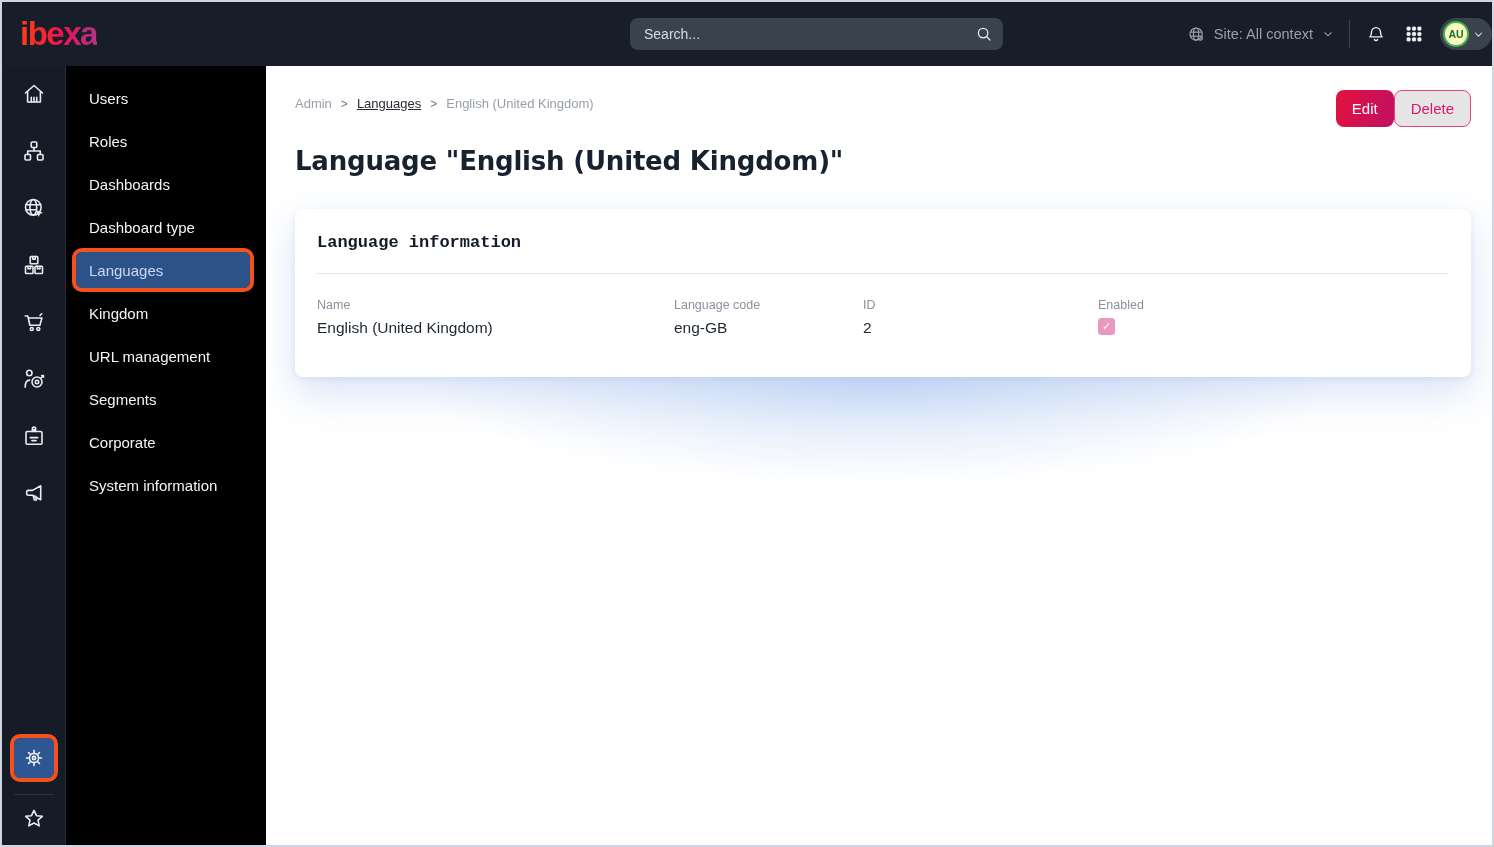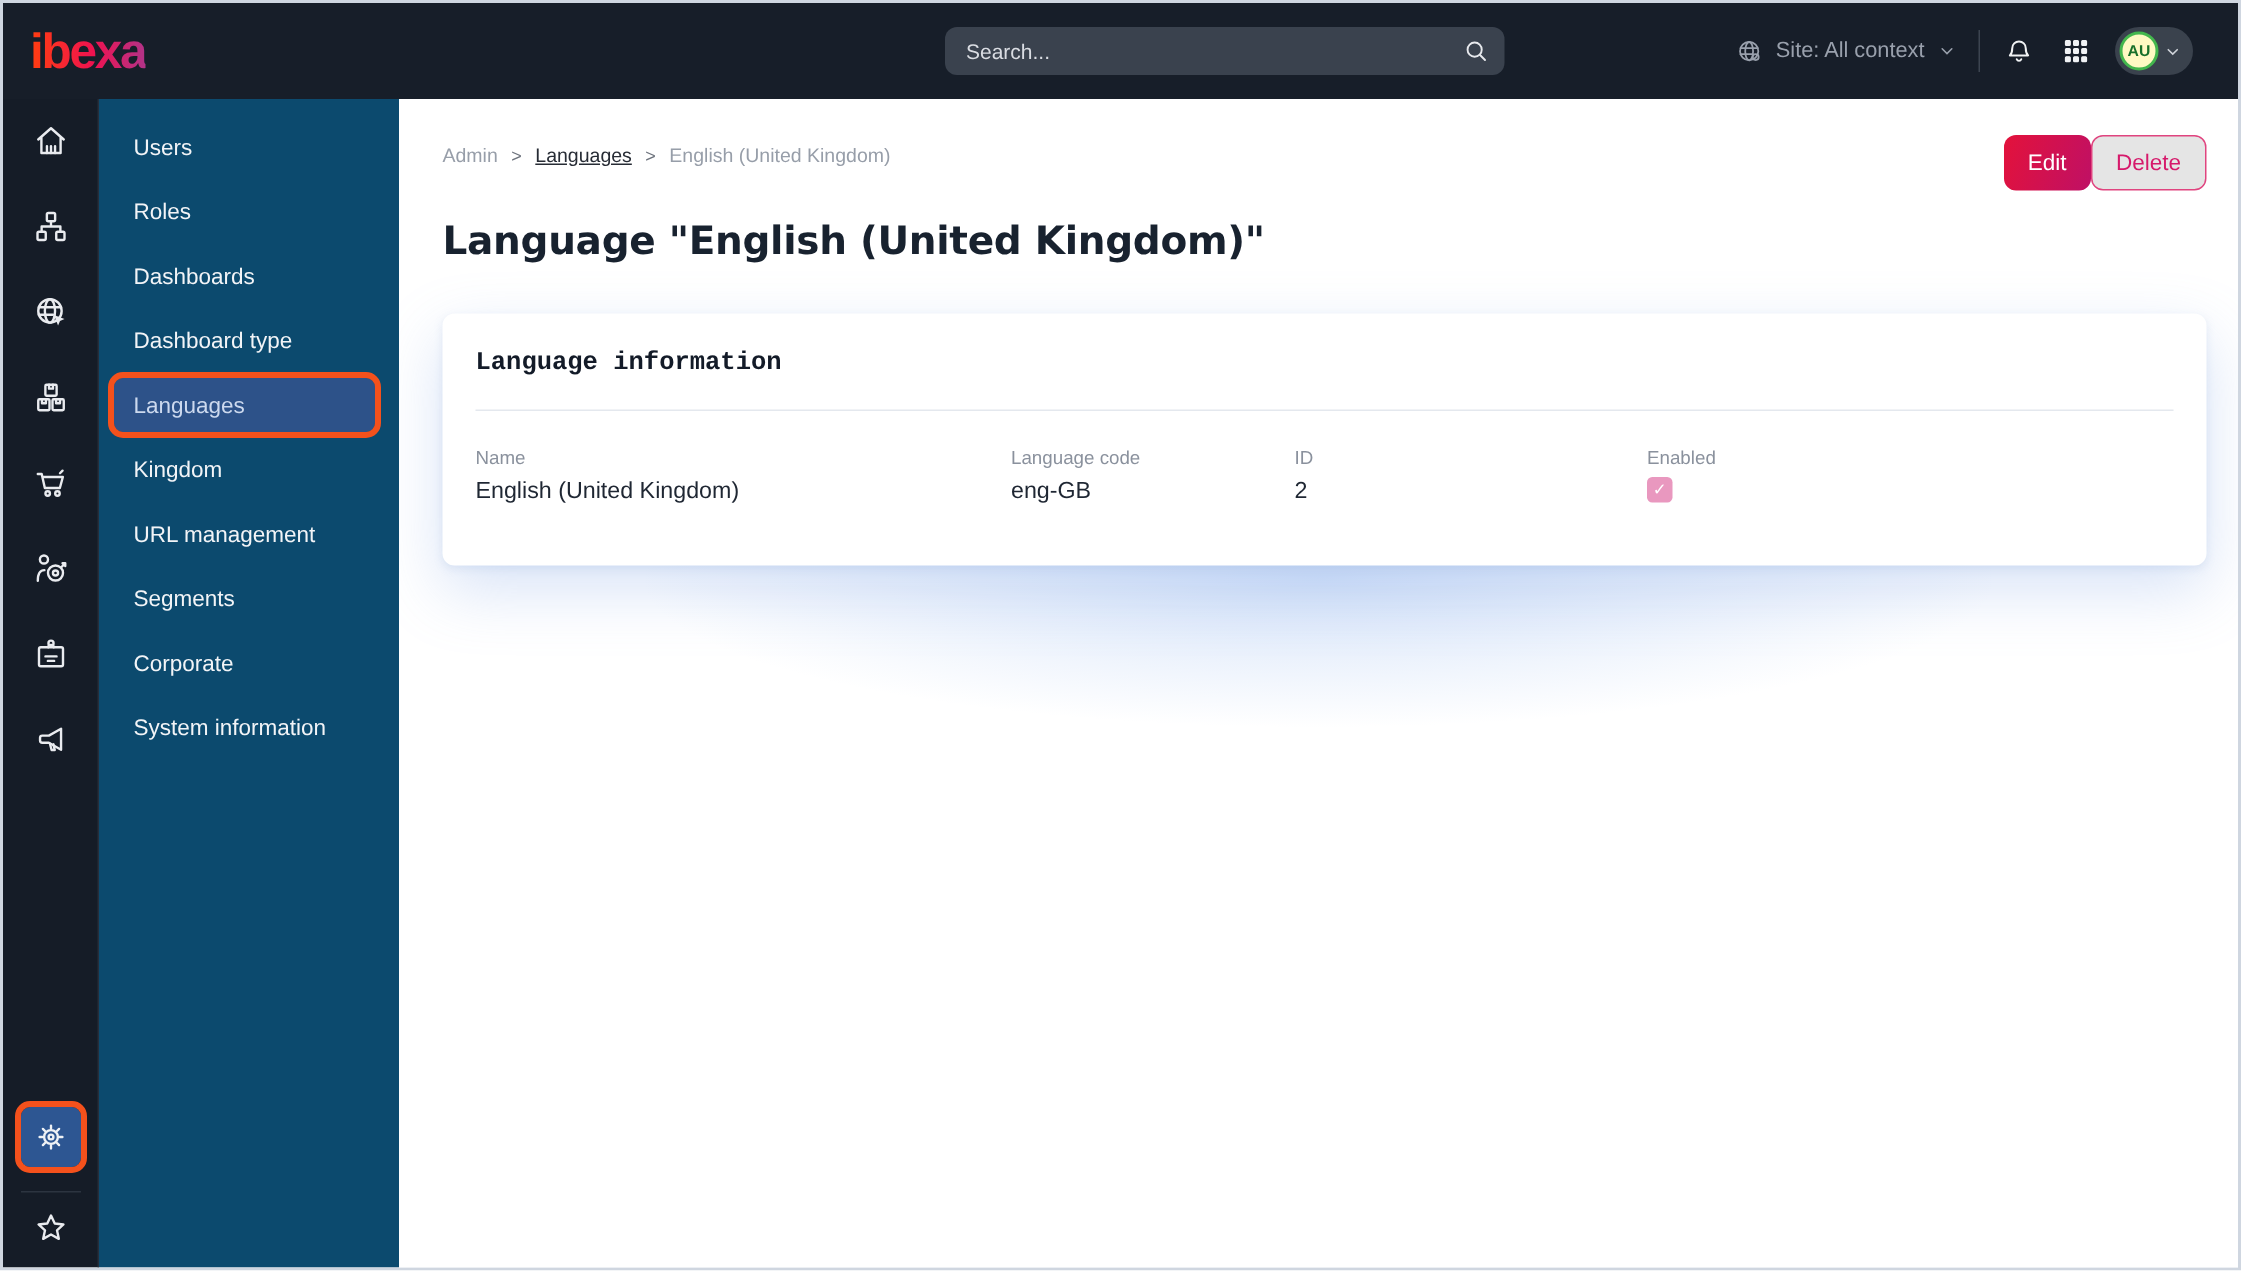--- a/index.html
+++ b/index.html
@@ -9,21 +9,21 @@
   
   .topbar { position:relative; height:64px; flex:0 0 64px; background:#171e29; display:flex; align-items:center; z-index:5; }
   .logo { margin-left:18px; font-size:33px; font-weight:800; letter-spacing:-1.5px;
           background:linear-gradient(90deg,#ff3a15 5%,#ee1250 55%,#b23388 100%);
           -webkit-background-clip:text; background-clip:text; color:transparent; cursor:pointer; }
   .search { position:absolute; left:628px; top:16px; width:373px; height:32px; background:#3a424e; border-radius:8px; display:flex; align-items:center; padding:0 10px 0 14px; }
   .search input { flex:1; background:transparent; border:none; outline:none; color:#eef0f3; font-size:14px; font-family:inherit; }
   .search input::placeholder { color:#d9dce2; opacity:1; }
   .search svg { width:18px; height:18px; stroke:#e7e9ed; }
 
-  .topbar-right { position:absolute; right:30px; top:0; height:64px; display:flex; align-items:center; gap:14px; }
+  .topbar-right { position:absolute; right:0; top:0; height:64px; display:flex; align-items:center; gap:14px; }
   .site-context { display:flex; align-items:center; gap:8px; color:#99a0ac; font-size:14.5px; cursor:pointer; }
   .site-context svg { width:19px; height:19px; stroke:#99a0ac; }
   .tb-divider { width:1px; height:28px; background:#3c4450; }
   .tb-iconbtn { background:none; border:none; cursor:pointer; display:flex; align-items:center; padding:2px; }
   .tb-iconbtn svg { width:20px; height:20px; stroke:#f0f2f4; }
   .avatar-pill { display:flex; align-items:center; gap:3px; background:#3a424d; border-radius:16px; padding:3px 7px 3px 3px; cursor:pointer; }
   .avatar-circle { width:26px; height:26px; border-radius:50%; background:#fef9c3; border:2px solid #43b64d; color:#17702a; font-size:10.5px; font-weight:700; display:flex; align-items:center; justify-content:center; }
   .avatar-pill svg { width:13px; height:13px; stroke:#cfd3d9; }
 
   
@@ -34,21 +34,21 @@
   .rail-top { display:flex; flex-direction:column; gap:33px; align-items:center; }
   .rail-btn { background:none; border:none; cursor:pointer; width:40px; height:24px; display:flex; align-items:center; justify-content:center; }
   .rail-btn svg { width:24px; height:24px; stroke:#e9ebef; fill:none; stroke-width:1.6; stroke-linecap:round; stroke-linejoin:round; }
   .rail-spacer { flex:1; }
   .rail-bottom { display:flex; flex-direction:column; align-items:center; }
   .settings-box { width:40px; height:40px; background:#2d5692; border-radius:6px; display:flex; align-items:center; justify-content:center; outline:4px solid #f4511c; cursor:pointer; border:none; }
   .settings-box svg { width:24px; height:24px; stroke:#eef1f5; fill:none; stroke-width:1.6; stroke-linecap:round; }
   .rail-div { width:40px; height:1px; background:#2c3440; margin:16px 0 12px; }
 
   
-  .menu { width:200px; flex:0 0 200px; background:#0c4a6e; padding-top:14px; }
+  .menu { width:200px; flex:0 0 200px; background:#000000; padding-top:14px; }
   .menu-item { height:36px; margin:0 16px 7px 10px; display:flex; align-items:center; padding-left:13px; color:#f2f4f7; font-size:15px; border-radius:6px; cursor:pointer; }
   .menu-item.selected { background:#2d5289; color:#ccd9ee; outline:4px solid #f4511c; }
 
   
   main { position:relative; flex:1; background:#fff; overflow:hidden; }
   .glow { position:absolute; left:10px; right:10px; top:215px; height:250px; pointer-events:none;
           background:radial-gradient(ellipse 52% 55% at 50% 42%, rgba(150,185,240,.40), rgba(255,255,255,0) 72%); z-index:0; }
 
   .content-head { position:relative; z-index:2; display:flex; justify-content:space-between; align-items:flex-start; padding:24px 21px 0 29px; }
   .breadcrumb { margin-top:6px; font-size:13px; color:#979ea9; display:flex; align-items:center; gap:9px; }

